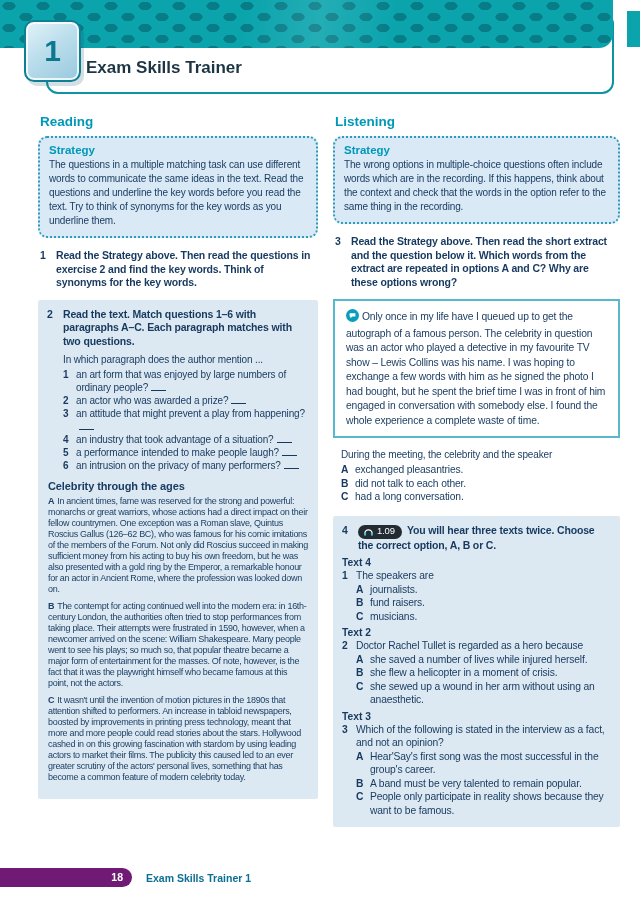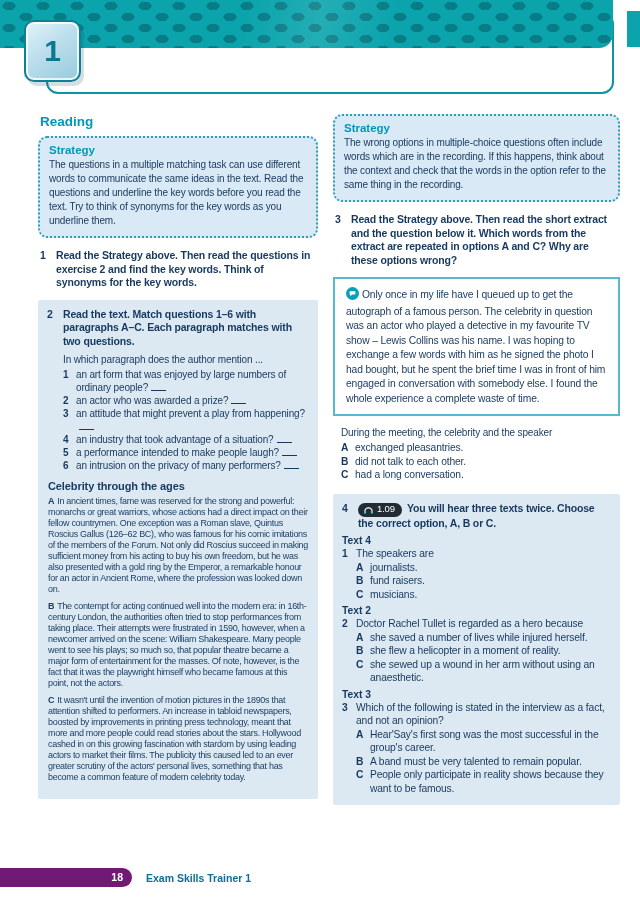--- a/index.html
+++ b/index.html
@@ -83,20 +83,21 @@
 <body>
 
 <div class="page">
 
   <div class="title-box"></div>
   <div class="banner"></div>
   <div class="edge-tab"></div>
   <div class="unit-badge">
     <span>1</span>
   </div>
+  <div class="page-title">Exam Skills Trainer</div>
 
   <div class="content">
 
     <div class="col-left">
       <h2 class="section-heading">Reading</h2>
 
       <div class="strategy-box">
         <p class="strategy-label">Strategy</p>
         <p class="strategy-text">The questions in a multiple matching task can use different words to communicate the same ideas in the text. Read the questions and underline the key words before you read the text. Try to think of synonyms for the key words as you underline them.</p>
       </div>
@@ -139,20 +140,21 @@
         </div>
 
         <p class="passage-title">Celebrity through the ages</p>
         <p class="para"><b>A</b><span>In ancient times, fame was reserved for the strong and powerful: monarchs or great warriors, whose actions had a direct impact on their fellow countrymen. One exception was a Roman slave, Quintus Roscius Gallus (126–62 BC), who was famous for his comic imitations of the members of the Forum. Not only did Roscius succeed in making sufficient money from his acting to buy his own freedom, but he was also presented with a gold ring by the Emperor, a remarkable honour for an actor in Ancient Rome, where the profession was looked down on.</span></p>
         <p class="para"><b>B</b><span>The contempt for acting continued well into the modern era: in 16th-century London, the authorities often tried to stop performances from taking place. Their attempts were frustrated in 1590, however, when a newcomer arrived on the scene: William Shakespeare. Many people went to see his plays; so much so, that popular theatre became a major form of entertainment for the masses. Of note, however, is the fact that it was the playwright himself who became famous at this point, not the actors.</span></p>
         <p class="para"><b>C</b><span>It wasn't until the invention of motion pictures in the 1890s that attention shifted to performers. An increase in tabloid newspapers, boosted by improvements in printing press technology, meant that more and more people could read stories about the stars. Hollywood cashed in on this growing fascination with stardom by using leading actors to market their films. The publicity this caused led to an ever greater scrutiny of the actors' personal lives, something that has become a common feature of modern celebrity today.</span></p>
       </div>
     </div>
 
     <div class="col-right">
+      <h2 class="section-heading">Listening</h2>
 
       <div class="strategy-box">
         <p class="strategy-label">Strategy</p>
         <p class="strategy-text">The wrong options in multiple-choice questions often include words which are in the recording. If this happens, think about the context and check that the words in the option refer to the same thing in the recording.</p>
       </div>
 
       <div class="exercise">
         <span class="ex-num">3</span>
         <p class="ex-text">Read the Strategy above. Then read the short extract and the question below it. Which words from the extract are repeated in options A and C? Why are these options wrong?</p>
       </div>
@@ -218,21 +220,21 @@
           <span class="tq-num">2</span>
           <span>Doctor Rachel Tullet is regarded as a hero because</span>
         </div>
         <div class="ex4-opts">
           <div class="opt-row">
               <span class="opt-letter">A</span>
               <span>she saved a number of lives while injured herself.</span>
             </div>
           <div class="opt-row">
               <span class="opt-letter">B</span>
-              <span>she flew a helicopter in a moment of reality.</span>
+              <span>she flew a helicopter in a moment of crisis.</span>
             </div>
           <div class="opt-row">
               <span class="opt-letter">C</span>
               <span>she sewed up a wound in her arm without using an anaesthetic.</span>
             </div>
         </div>
 
         <p class="t-label">Text 3</p>
         <div class="tq-row">
           <span class="tq-num">3</span>

